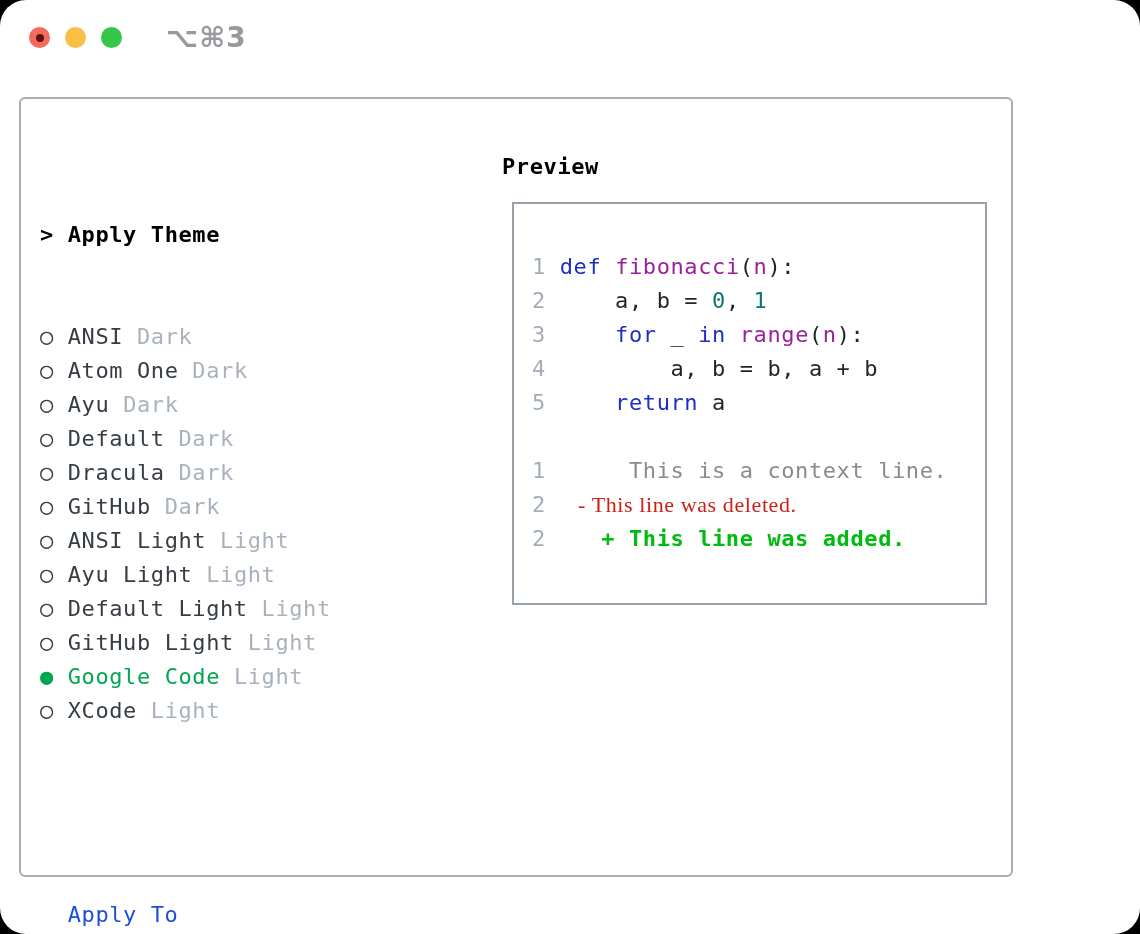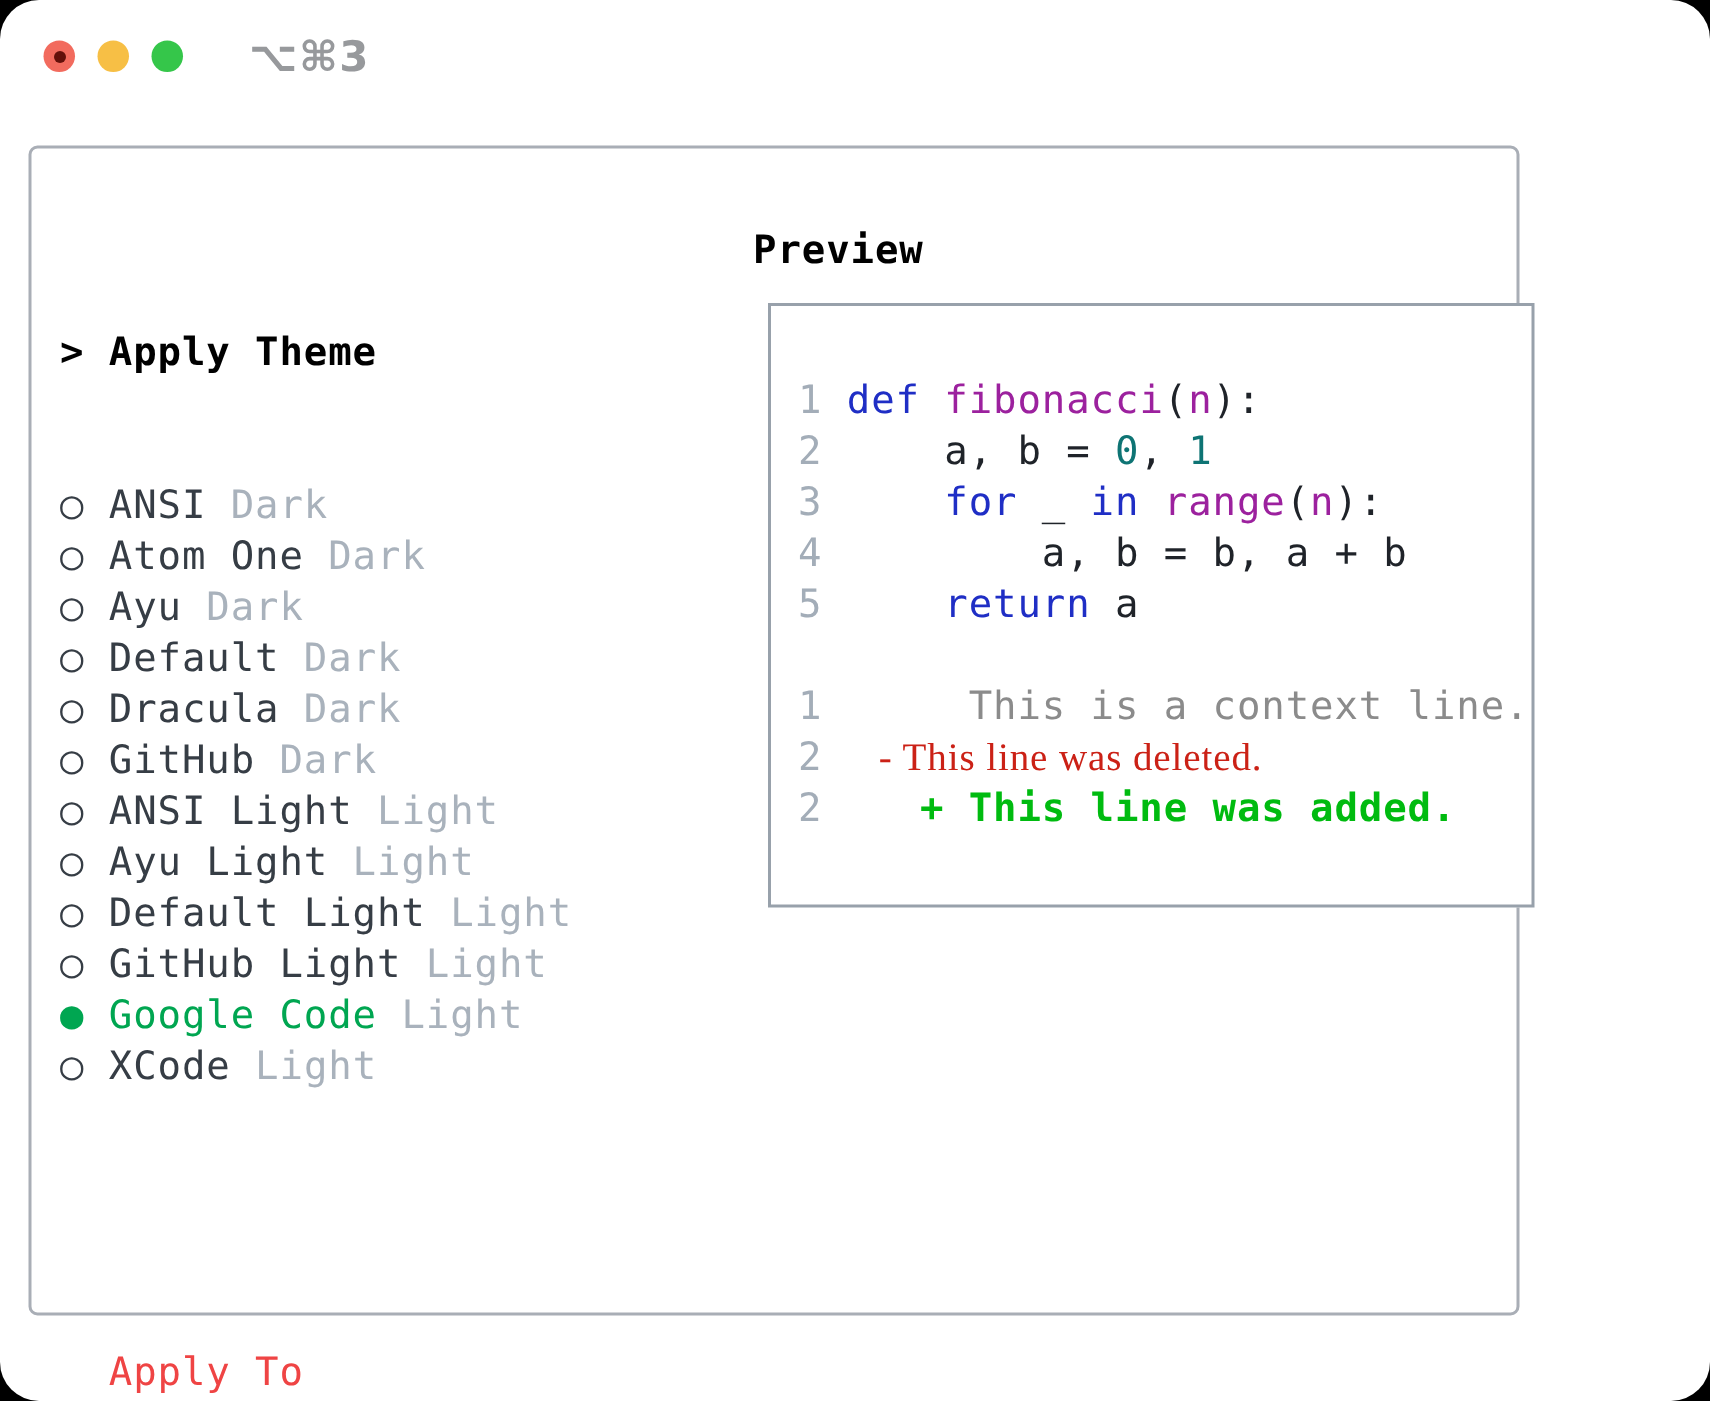--- a/index.html
+++ b/index.html
@@ -13,34 +13,34 @@
   .light-min{background:var(--traffic_yellow);}
   .light-max{background:var(--traffic_green);}
   .light-dot{position:absolute;left:6.5px;top:6.5px;width:8px;height:8px;border-radius:50%;background:var(--traffic_red_dot);}
   .wtitle{position:absolute;left:166px;top:21px;font-family:"DejaVu Sans",sans-serif;
           font-size:28px;font-weight:600;color:var(--title_gray);letter-spacing:1px;}
 
   
   .panel{position:absolute;left:19px;top:97px;width:994px;height:780px;box-sizing:border-box;
          border:2px solid var(--panel_border);border-radius:6px;background:#fff;}
 
-  .mono{font-family:"DejaVu Sans Mono",monospace;font-size:26px;line-height:34px;
+  .mono{font-family:"DejaVu Sans Mono",monospace;font-size:22px;line-height:34px;
         letter-spacing:0.6px;white-space:pre;}
   .row{height:34px;}
 
   .leftcol{position:absolute;left:19px;top:51px;}
   .hdr{font-weight:700;color:#000;}
   .name{color:var(--text_dark);}
   .marker{color:var(--text_dark);}
   .tag{color:var(--tag_gray);text-align:center;}
   .sel{color:var(--accent_green);}
-  .applylabel{color:#ef4444;}
+  .applylabel{color:#1d4ed8;}
 
   .preview-label{position:absolute;left:481px;top:51px;font-weight:700;color:#000;}
-  .preview-box{position:absolute;left:491px;top:103px;width:511px;height:403px;box-sizing:border-box;
+  .preview-box{position:absolute;left:491px;top:103px;width:475px;height:403px;box-sizing:border-box;
                border:2px solid var(--box_border);padding:46px 0 0 18px;overflow:hidden;background:#fff;}
 
   .ln{color:var(--line_number);}
   .kw{color:var(--kw);}
   .fn{color:var(--fn);}
   .num{color:var(--numlit);}
   .pl{color:var(--plain);}
   .ctx{color:var(--ctx);}
   .del{color:var(--del);font-family:Liberation Serif, serif;}
   .add{color:var(--add);font-weight:bold;}

